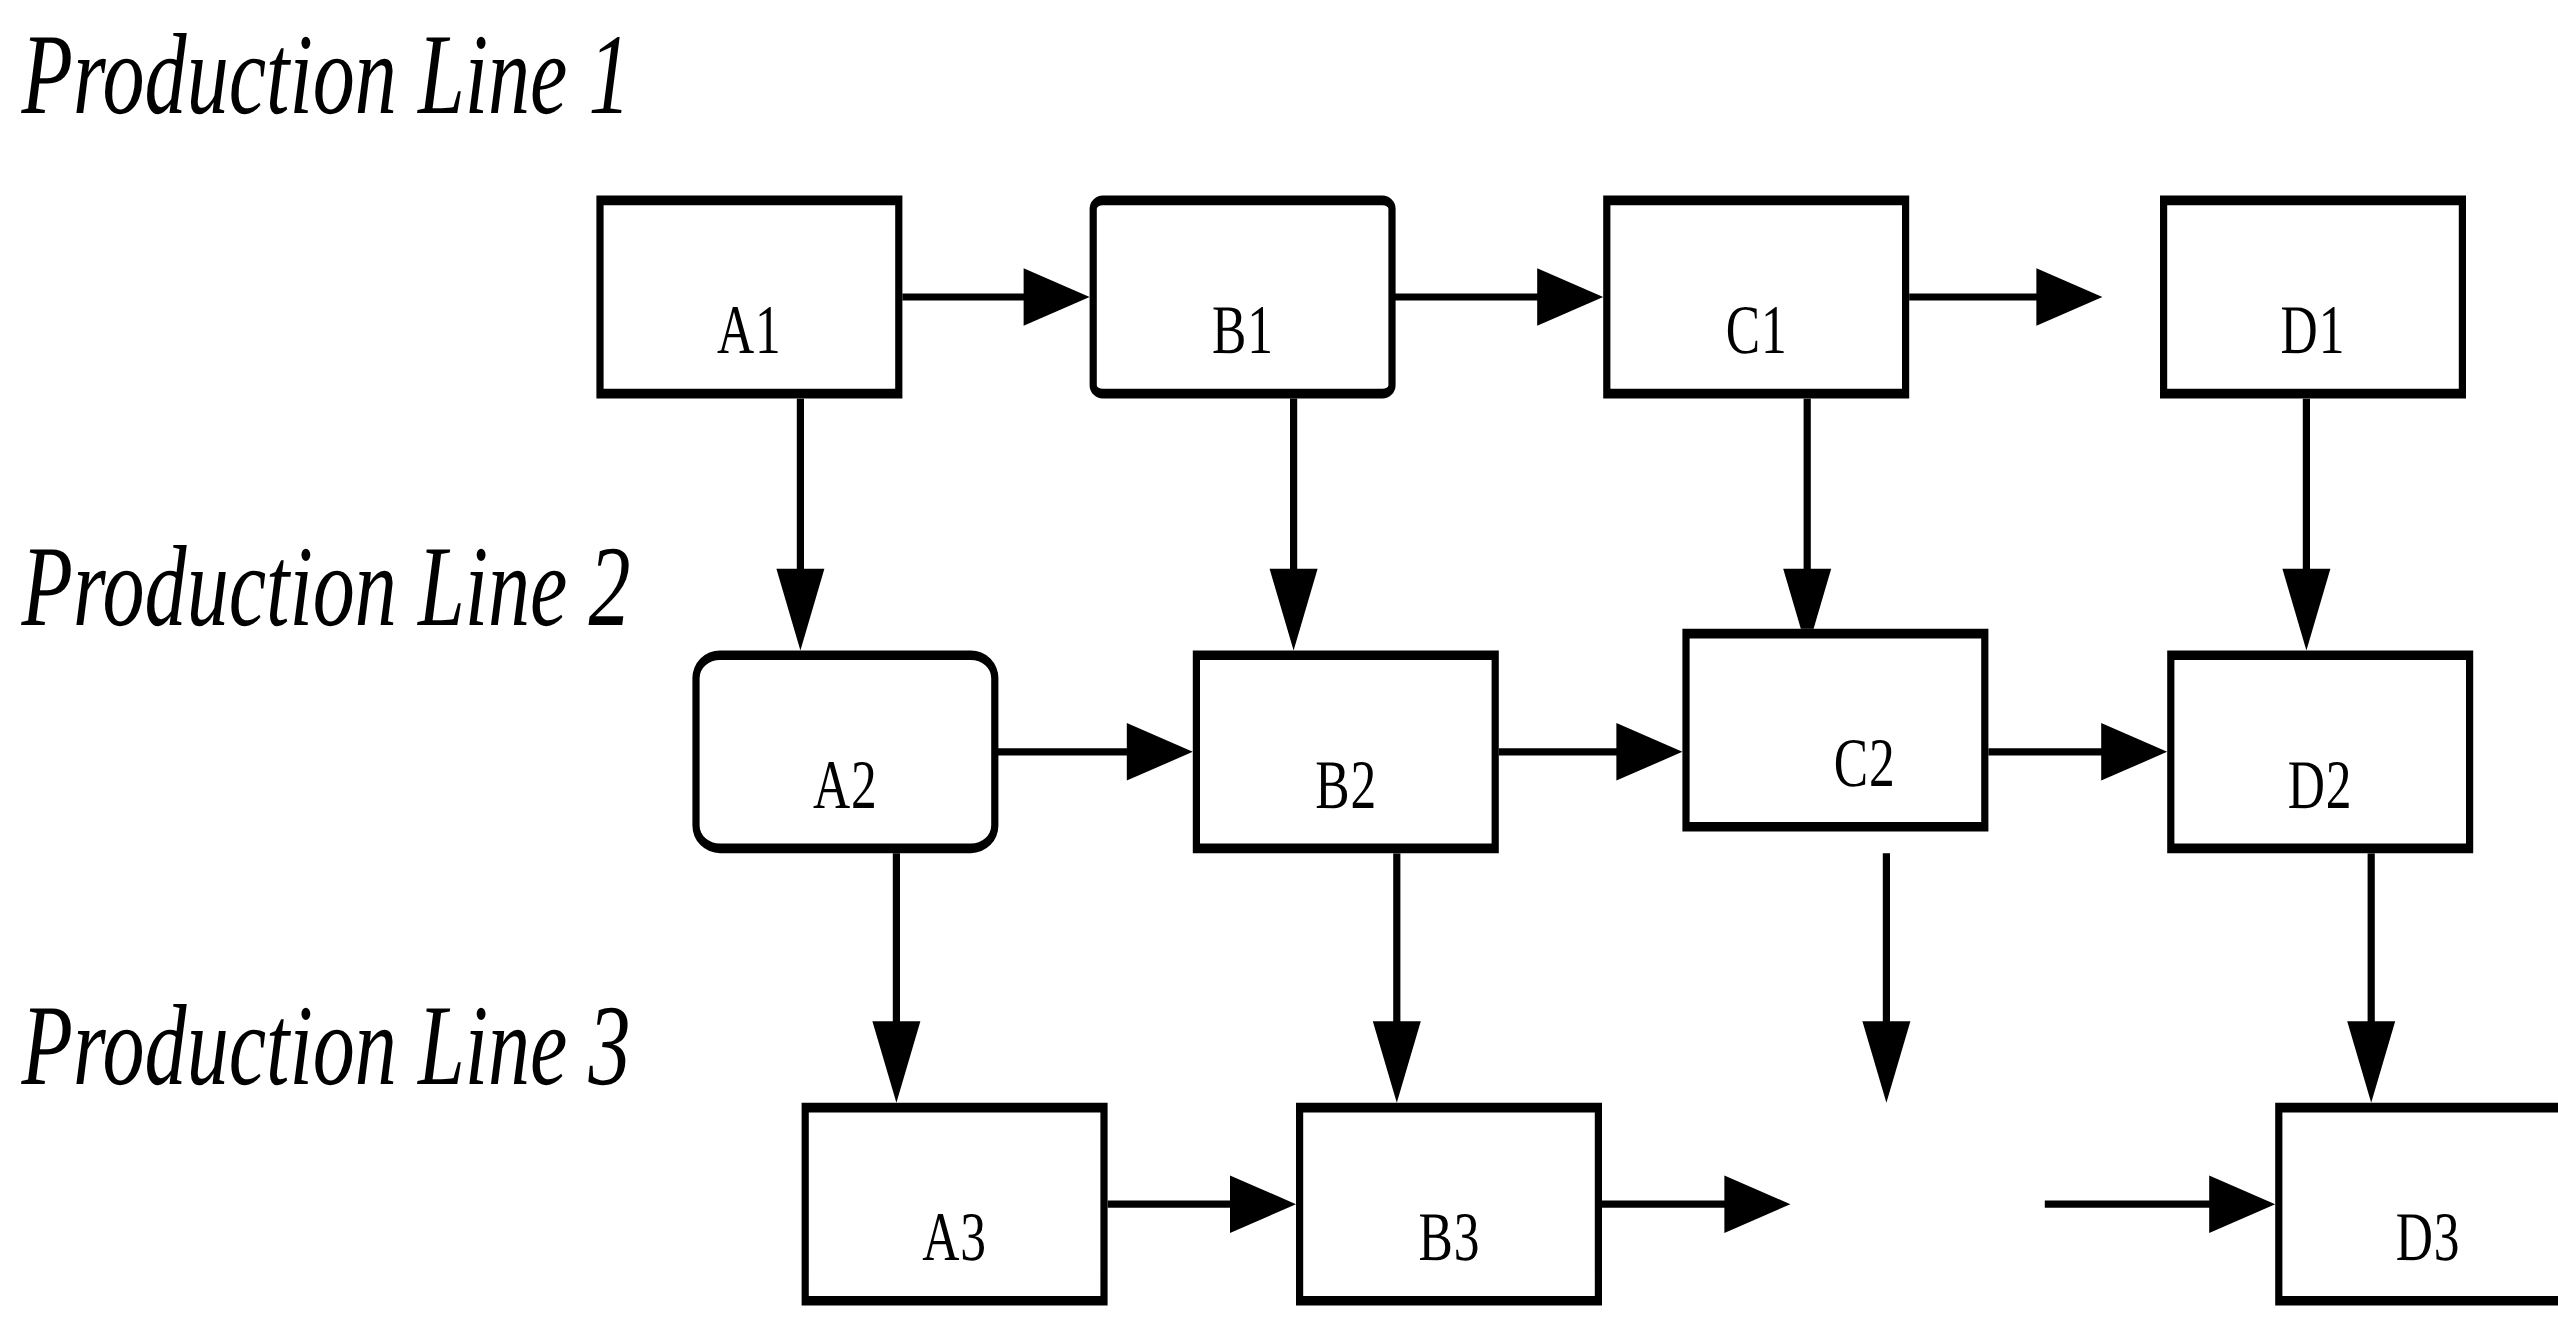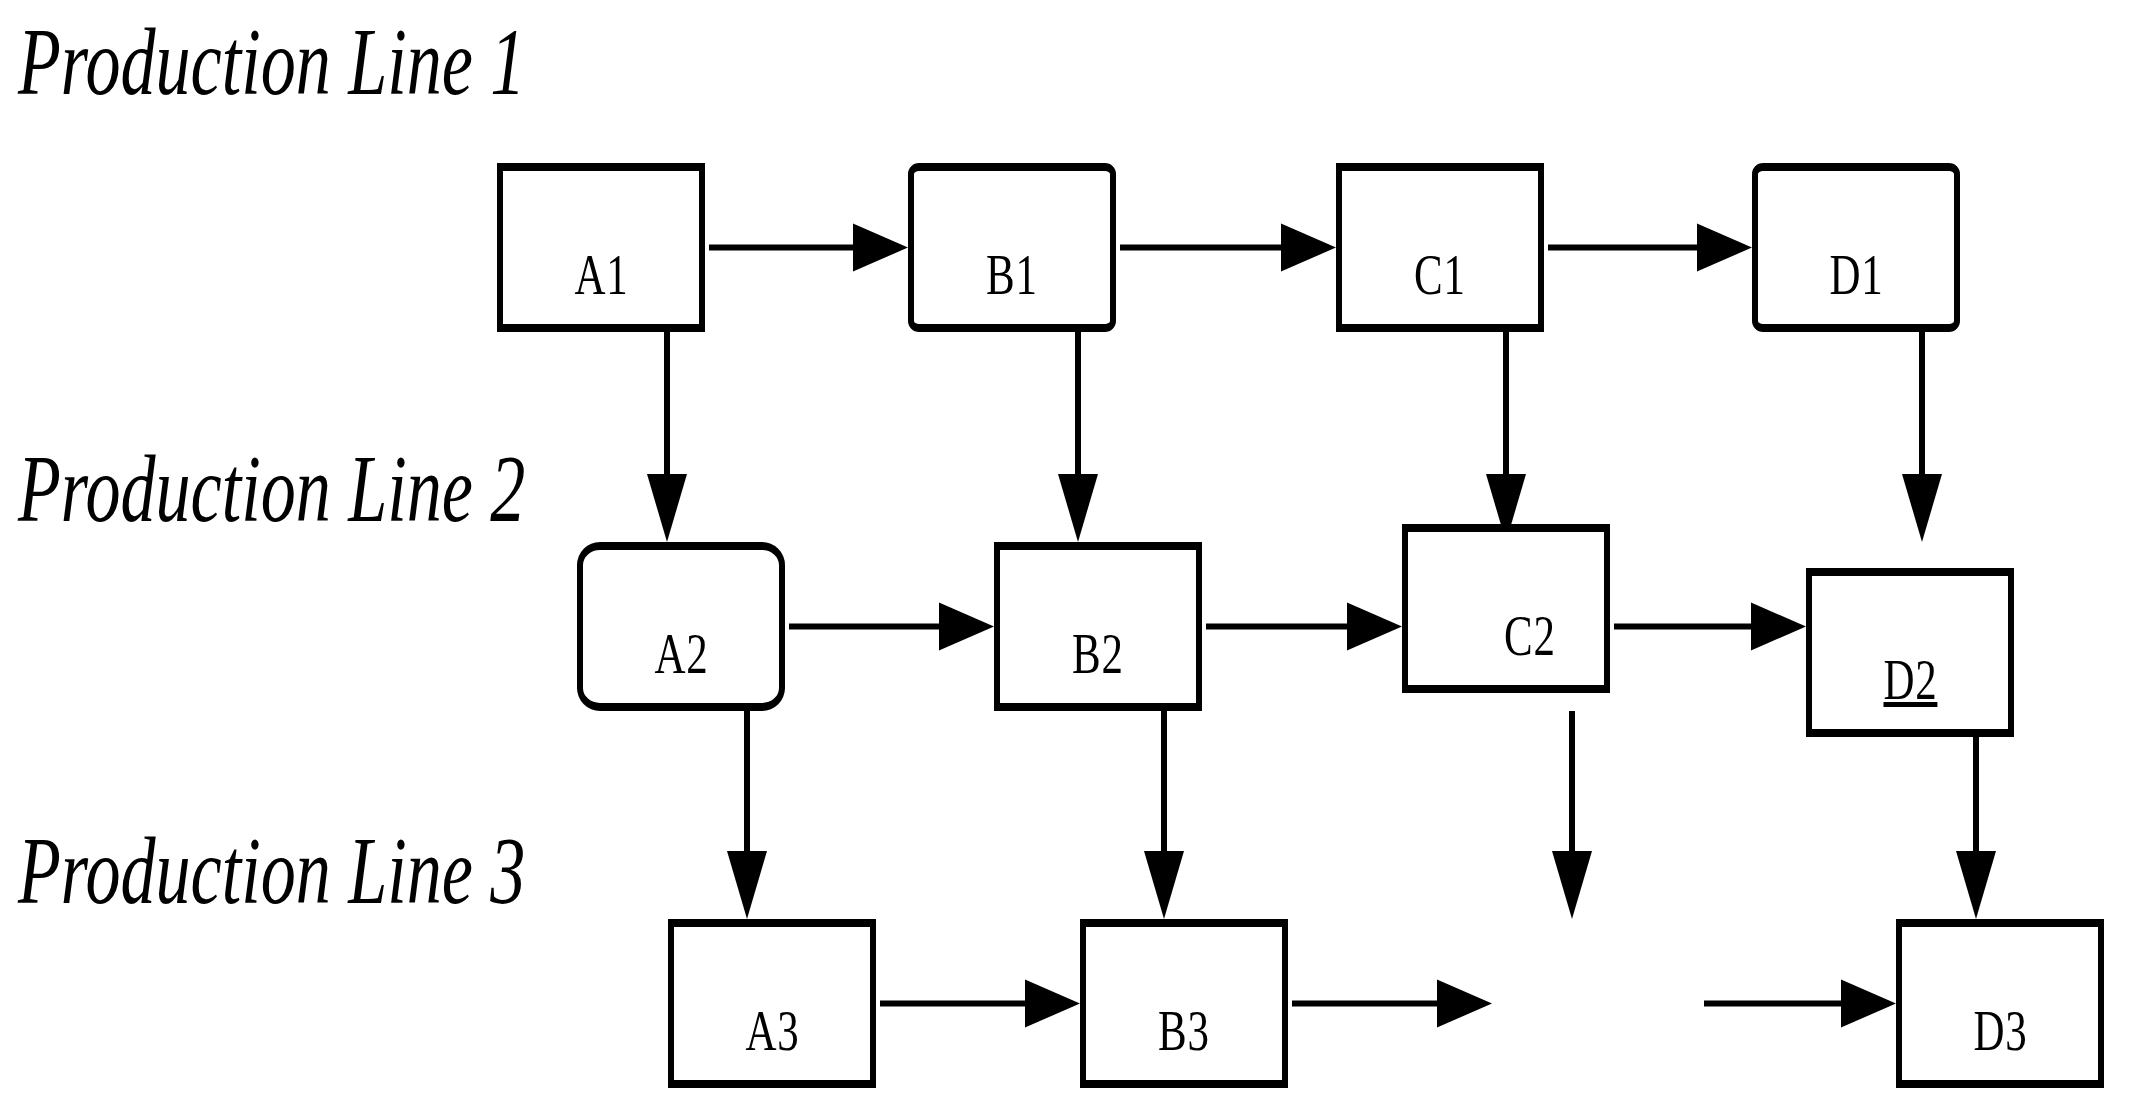--- a/index.html
+++ b/index.html
@@ -15,21 +15,21 @@
   .edges {
     position: absolute;
     left: 0; top: 0;
     width: 2132px; height: 1118px;
     pointer-events: none;
   }
   .edges line { stroke: var(--ink, #000000); stroke-width: 6; }
   .edges polygon { fill: var(--ink, #000000); stroke: none; }
   .node {
     position: absolute;
-    width: 208px;
+    width: 255px;
     height: 169px;
     box-sizing: border-box;
     border-style: solid;
     border-color: var(--ink, #000000);
     border-width: 8px 6px;
     background: var(--paper, #ffffff);
     display: flex;
     align-items: center;
     justify-content: center;
   }
@@ -133,34 +133,34 @@
 
   <div class="node" style="left: 497px; top: 163px;">
     <span class="node-label">A1</span>
   </div>
   <div class="node" style="left: 908px; top: 163px; border-radius: 11px;">
     <span class="node-label">B1</span>
   </div>
   <div class="node" style="left: 1336px; top: 163px;">
     <span class="node-label">C1</span>
   </div>
-  <div class="node" style="left: 1752px; top: 163px; border-radius: 11px;">
+  <div class="node" style="left: 1800px; top: 163px;">
     <span class="node-label">D1</span>
   </div>
 
   <div class="node" style="left: 577px; top: 542px; border-radius: 23px;">
     <span class="node-label">A2</span>
   </div>
   <div class="node" style="left: 994px; top: 542px;">
     <span class="node-label">B2</span>
   </div>
   <div class="node" style="left: 1402px; top: 524px; padding-left: 48px;">
     <span class="node-label">C2</span>
   </div>
-  <div class="node" style="left: 1806px; top: 568px; text-decoration: underline;">
+  <div class="node" style="left: 1806px; top: 542px;">
     <span class="node-label">D2</span>
   </div>
 
   <div class="node" style="left: 668px; top: 919px;">
     <span class="node-label">A3</span>
   </div>
   <div class="node" style="left: 1080px; top: 919px; text-align: center;">
     <span class="node-label">B3</span>
   </div>
   <div class="node" style="left: 1896px; top: 919px;">

